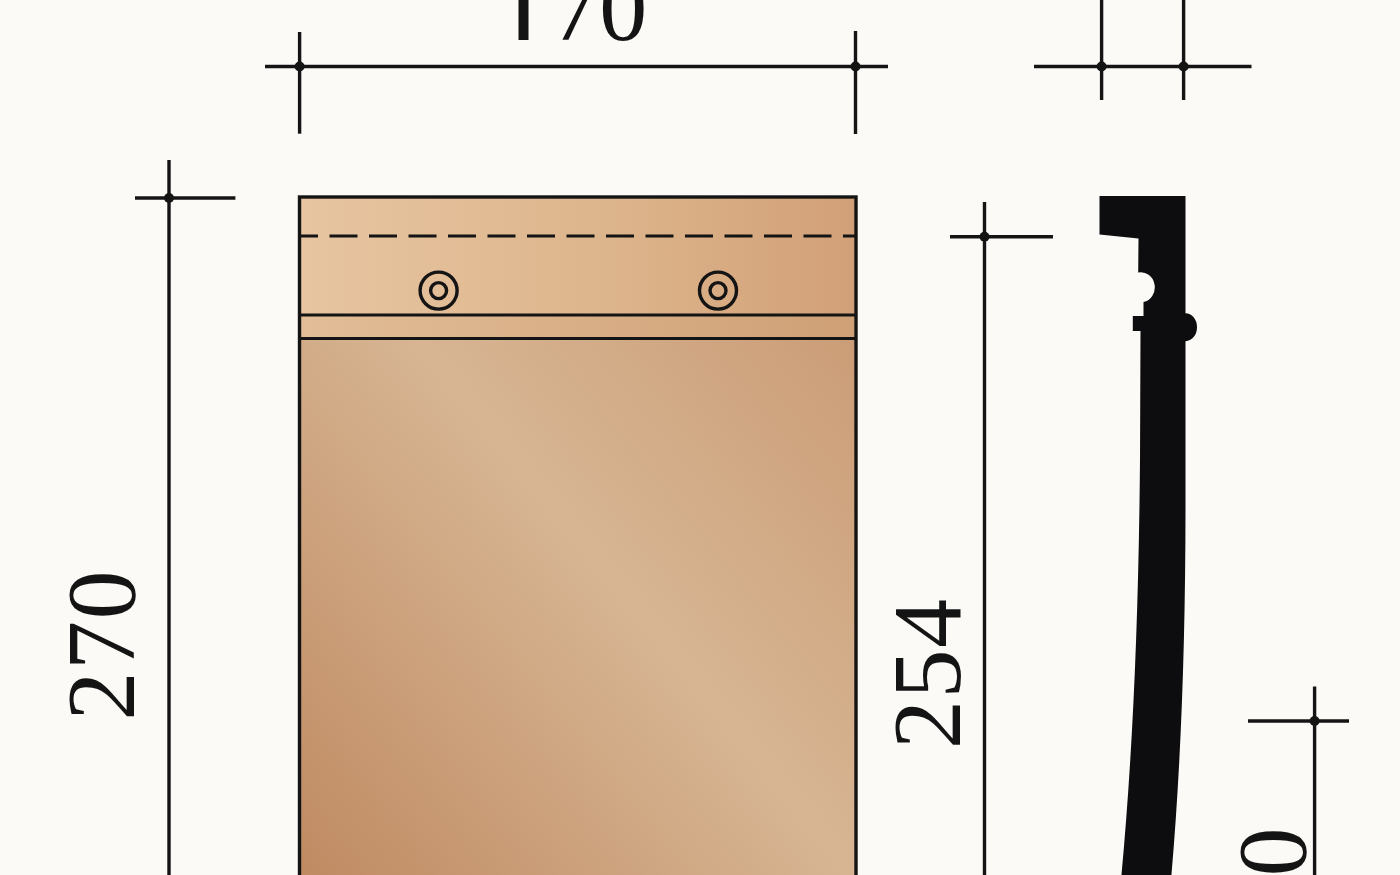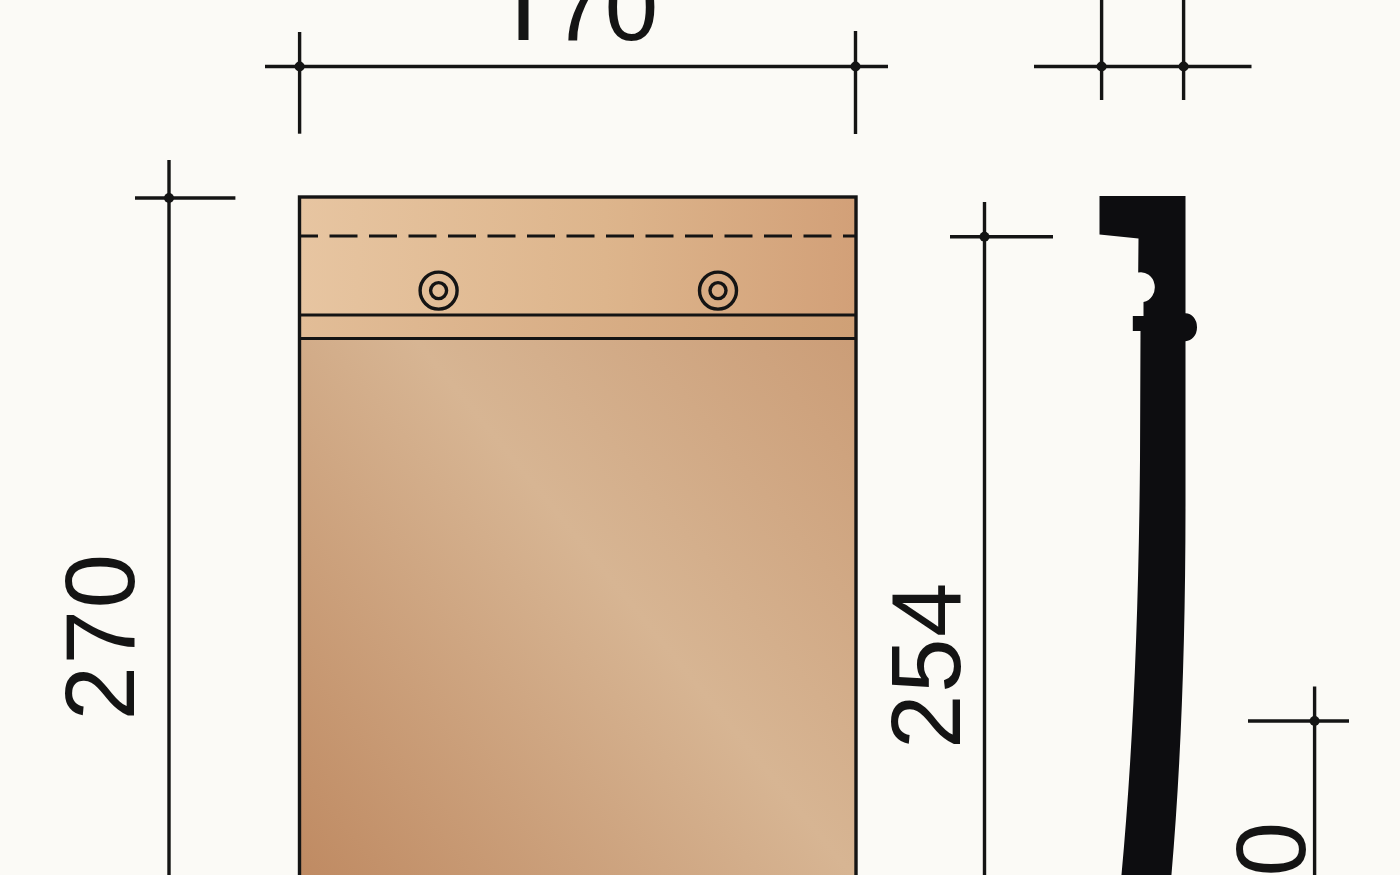--- a/index.html
+++ b/index.html
@@ -1,17 +1,17 @@
 <!DOCTYPE html>
 <html><head>
 <meta charset="utf-8">
 <style>
   html,body{margin:0;padding:0;background:#fbfaf6;}
   #stage{position:relative;width:1400px;height:875px;overflow:hidden;
-         font-family:Liberation Sans, sans-serif;}
+         font-family:Liberation Serif, serif;}
 </style>
 </head>
 <body>
 <div id="stage">
 <svg width="1400" height="875" viewBox="0 0 1400 875" xmlns="http://www.w3.org/2000/svg">
   <defs>
     <linearGradient id="bodyGrad" x1="0" y1="1" x2="1" y2="0">
       <stop offset="0" stop-color="#bf8a62"></stop>
       <stop offset="0.5" stop-color="#d7b593"></stop>
       <stop offset="1" stop-color="#c89770"></stop>

